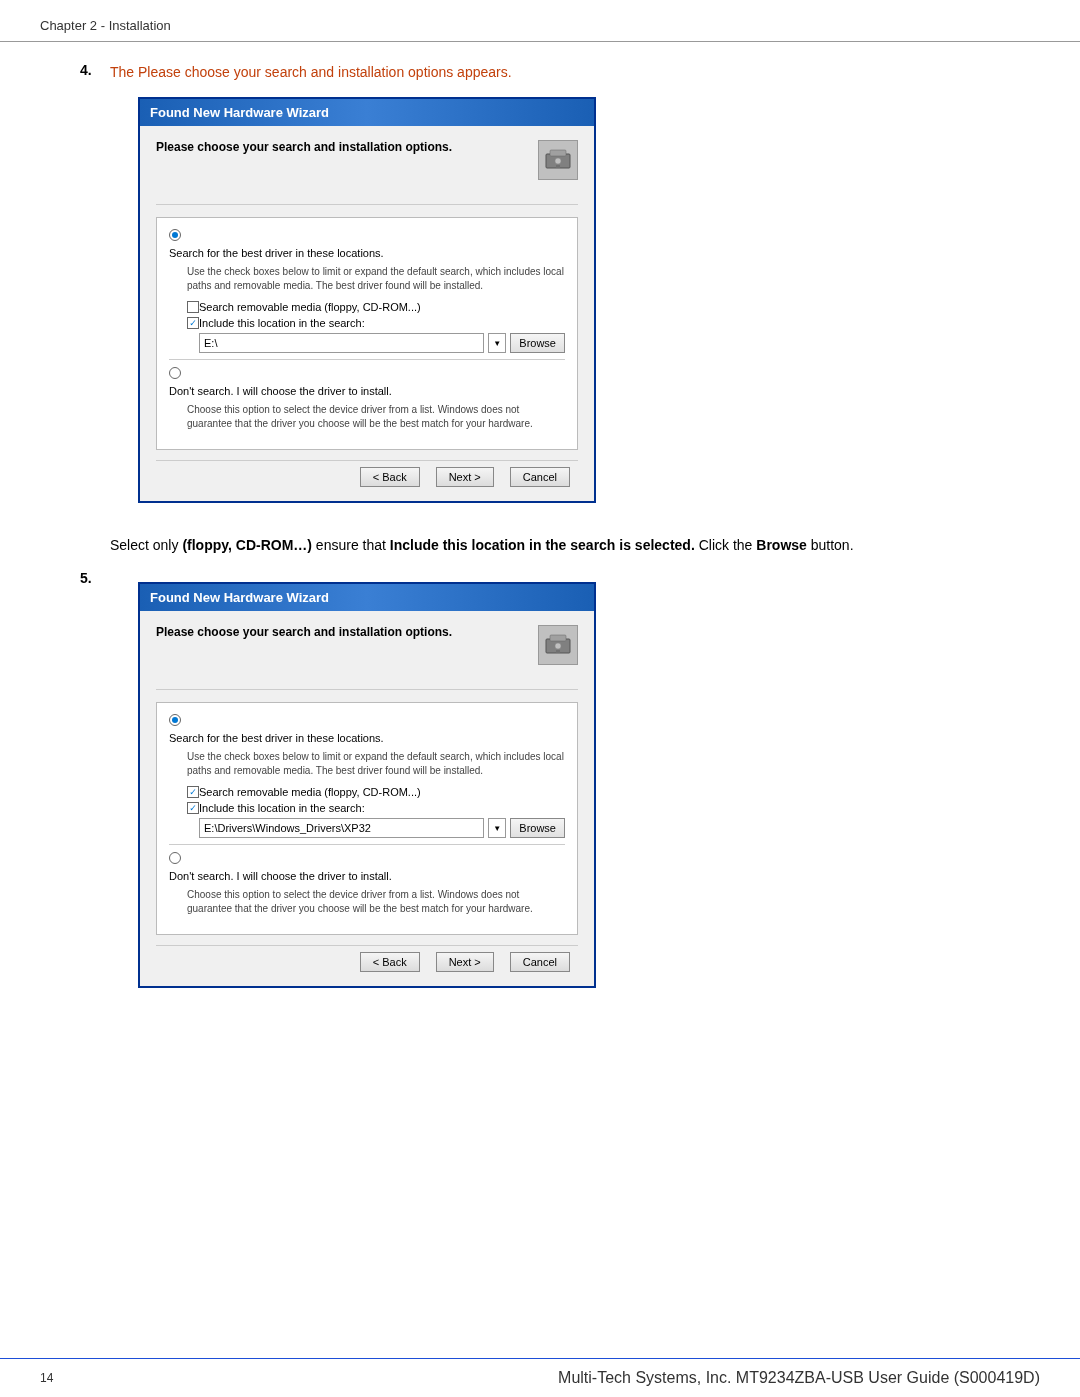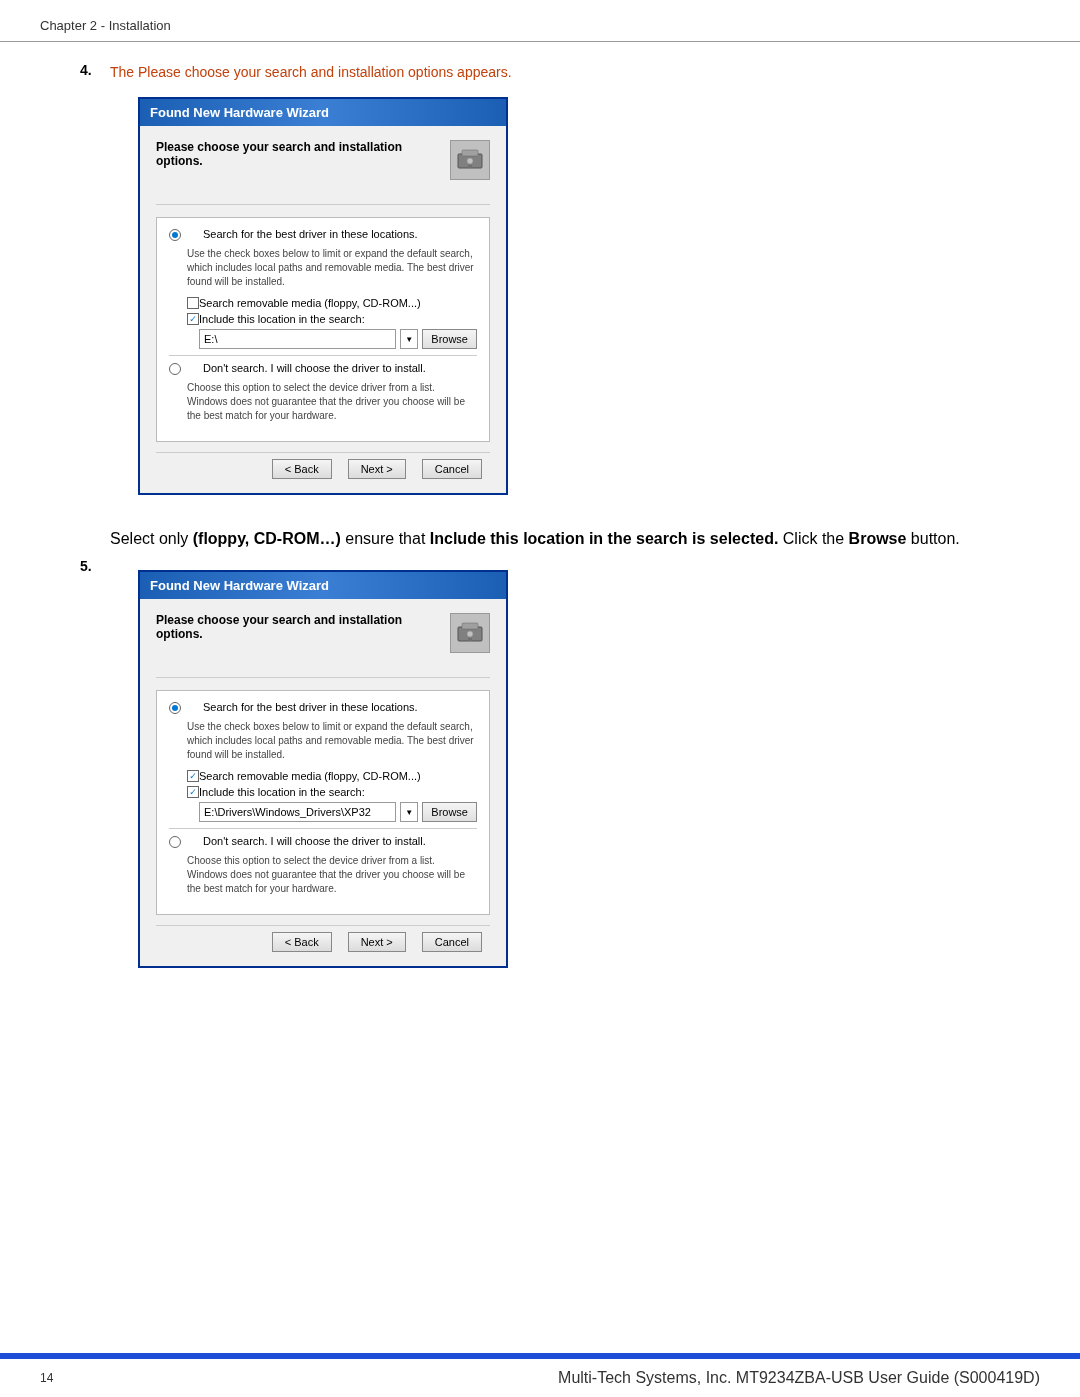--- a/index.html
+++ b/index.html
@@ -56,21 +56,21 @@
 
     .step-text b {
       font-weight: bold;
     }
 
     
     .wizard-dialog {
       border: 2px solid #00308F;
       margin: 14px 0 14px 28px;
       background: #404040;
-      width: 370px;
+      width: 458px;
     }
 
     .wizard-title-bar {
       background: linear-gradient(to right, #1a5fb4, #3a7fd4, #1a5fb4);
       padding: 6px 10px;
       display: flex;
       align-items: center;
     }
 
     .wizard-title-text {
@@ -115,22 +115,23 @@
       background: #fff;
       border: 1px solid #bbb;
       padding: 10px 12px;
       margin-bottom: 10px;
       font-size: 11px;
     }
 
     .radio-option {
       display: flex;
       align-items: flex-start;
-      gap: 22px;
+      gap: 6px;
       margin-bottom: 6px;
+      flex-direction: column;
     }
 
     .radio-circle {
       width: 12px;
       height: 12px;
       border-radius: 50%;
       border: 1px solid #666;
       margin-top: 1px;
       display: flex;
       align-items: center;
@@ -249,21 +250,21 @@
       background: linear-gradient(to bottom, #f5f5f5, #dcdcdc);
       font-size: 11px;
       padding: 3px 12px;
       cursor: pointer;
       min-width: 55px;
       text-align: center;
     }
 
     
     .page-footer {
-      border-top: 6px solid #1d4ed8;
+      border-top: 1px solid #1d4ed8;
       padding: 10px 40px;
       display: flex;
       justify-content: space-between;
       align-items: center;
       font-size: 12px;
       color: #333;
       margin-top: auto;
     }
 
     .footer-page-num {
@@ -344,21 +345,21 @@
               <button class="footer-button">&lt; Back</button>
               <button class="footer-button">Next &gt;</button>
               <button class="footer-button">Cancel</button>
             </div>
           </div>
         </div>
 
       </div>
     </div>
 
-    <div style="margin-left: 30px; margin-bottom: 7px; font-size:16px; line-height:1.5;">
+    <div style="margin-left: 30px; margin-bottom: 14px; font-size:14px; line-height:1.5;">
       Select only <b>(floppy, CD-ROM…)</b> ensure that <b>Include this location in the search is selected.</b> Click the <b>Browse</b> button.
     </div>
 
     <div class="step-item">
       <span class="step-number">5.</span>
       <div style="flex:1;">
 
         
         <div class="wizard-dialog" style="margin-top:12px;">
           <div class="wizard-title-bar">

